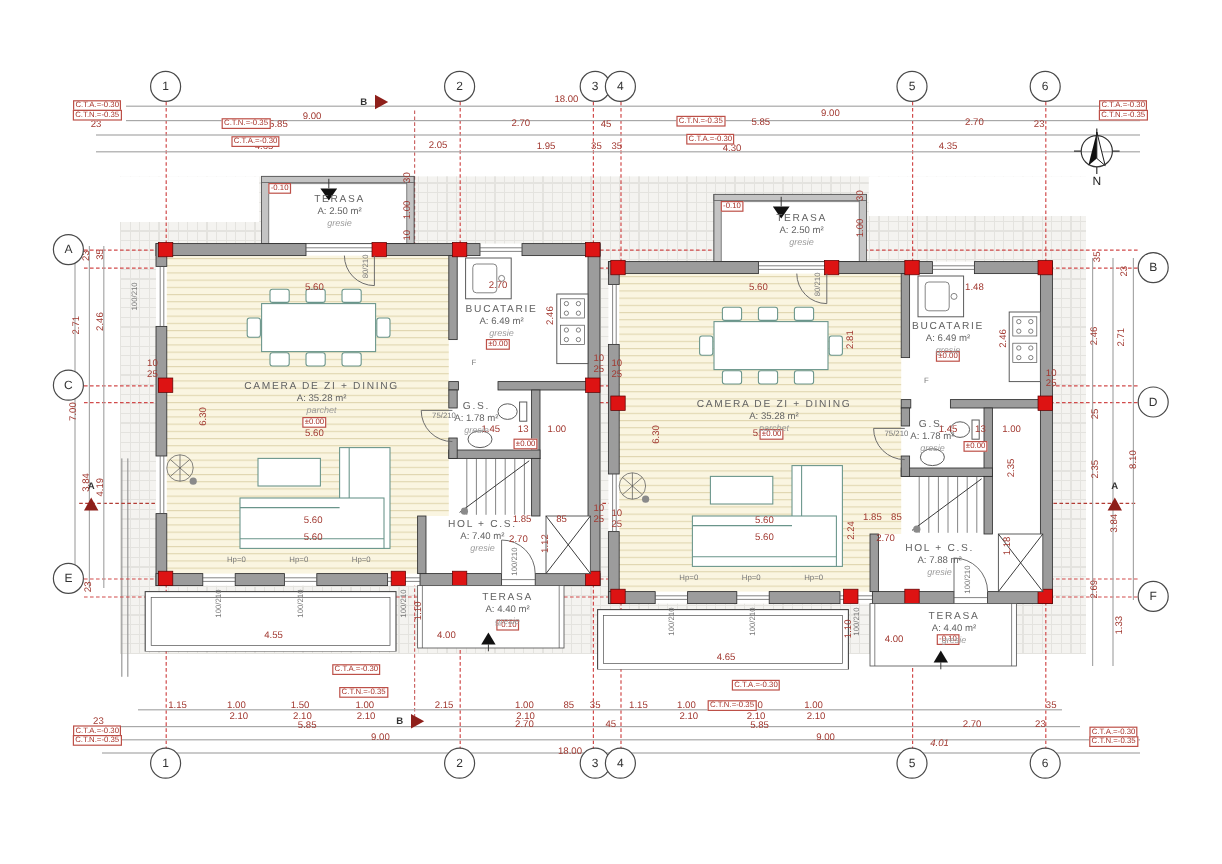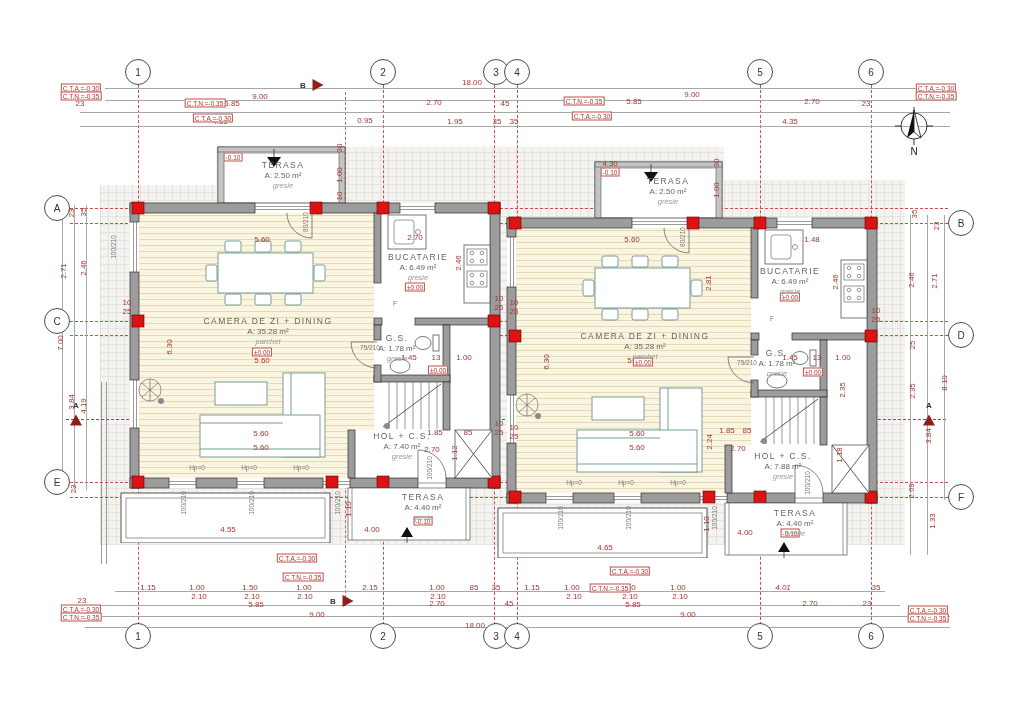--- a/index.html
+++ b/index.html
@@ -419,25 +419,25 @@
       <span class="dim" style="left: 260px; top: 97px; transform: translate(-50%, -50%);">9.00</span>
       <span class="dim" style="left: 692px; top: 95px; transform: translate(-50%, -50%);">9.00</span>
       <span class="dim" style="left: 80px; top: 104px; transform: translate(-50%, -50%);">23</span>
       <span class="dim" style="left: 232px; top: 104px; transform: translate(-50%, -50%);">5.85</span>
       <span class="dim" style="left: 434px; top: 103px; transform: translate(-50%, -50%);">2.70</span>
       <span class="dim" style="left: 505px; top: 104px; transform: translate(-50%, -50%);">45</span>
       <span class="dim" style="left: 634px; top: 102px; transform: translate(-50%, -50%);">5.85</span>
       <span class="dim" style="left: 812px; top: 102px; transform: translate(-50%, -50%);">2.70</span>
       <span class="dim" style="left: 866px; top: 104px; transform: translate(-50%, -50%);">23</span>
       <span class="dim" style="left: 220px; top: 122px; transform: translate(-50%, -50%);">4.65</span>
-      <span class="dim" style="left: 365px; top: 121px; transform: translate(-50%, -50%);">0.95</span>
+      <span class="dim" style="left: 365px; top: 121px; transform: translate(-50%, -50%);">2.05</span>
       <span class="dim" style="left: 455px; top: 122px; transform: translate(-50%, -50%);">1.95</span>
       <span class="dim" style="left: 497px; top: 122px; transform: translate(-50%, -50%);">35</span>
       <span class="dim" style="left: 514px; top: 122px; transform: translate(-50%, -50%);">35</span>
-      <span class="dim" style="left: 610px; top: 124px; transform: translate(-50%, -50%); margin-top: 40px;">4.30</span>
+      <span class="dim" style="left: 610px; top: 124px; transform: translate(-50%, -50%);">4.30</span>
       <span class="dim" style="left: 790px; top: 122px; transform: translate(-50%, -50%);">4.35</span>
       <span class="dim" style="left: 148px; top: 588px; transform: translate(-50%, -50%);">1.15</span>
       <span class="dim" style="left: 197px; top: 588px; transform: translate(-50%, -50%);">1.00</span>
       <span class="dim" style="left: 250px; top: 588px; transform: translate(-50%, -50%);">1.50</span>
       <span class="dim" style="left: 304px; top: 588px; transform: translate(-50%, -50%);">1.00</span>
       <span class="dim" style="left: 370px; top: 588px; transform: translate(-50%, -50%);">2.15</span>
       <span class="dim" style="left: 437px; top: 588px; transform: translate(-50%, -50%);">1.00</span>
       <span class="dim" style="left: 474px; top: 588px; transform: translate(-50%, -50%);">85</span>
       <span class="dim" style="left: 496px; top: 588px; transform: translate(-50%, -50%);">35</span>
       <span class="dim" style="left: 199px; top: 597px; transform: translate(-50%, -50%);">2.10</span>
@@ -447,21 +447,21 @@
       <span class="dim" style="left: 82px; top: 601px; transform: translate(-50%, -50%);">23</span>
       <span class="dim" style="left: 256px; top: 605px; transform: translate(-50%, -50%);">5.85</span>
       <span class="dim" style="left: 437px; top: 604px; transform: translate(-50%, -50%);">2.70</span>
       <span class="dim" style="left: 509px; top: 604px; transform: translate(-50%, -50%);">45</span>
       <span class="dim" style="left: 317px; top: 615px; transform: translate(-50%, -50%);">9.00</span>
       <span class="dim" style="left: 475px; top: 626px; transform: translate(-50%, -50%);">18.00</span>
       <span class="dim" style="left: 532px; top: 588px; transform: translate(-50%, -50%);">1.15</span>
       <span class="dim" style="left: 572px; top: 588px; transform: translate(-50%, -50%);">1.00</span>
       <span class="dim" style="left: 628px; top: 588px; transform: translate(-50%, -50%);">1.50</span>
       <span class="dim" style="left: 678px; top: 588px; transform: translate(-50%, -50%);">1.00</span>
-      <span class="dim" style="left: 783px; top: 588px; transform: translate(-50%, -50%); font-style: italic;">4.01</span>
+      <span class="dim" style="left: 783px; top: 620px; transform: translate(-50%, -50%); font-style: italic;">4.01</span>
       <span class="dim" style="left: 876px; top: 588px; transform: translate(-50%, -50%);">35</span>
       <span class="dim" style="left: 574px; top: 597px; transform: translate(-50%, -50%);">2.10</span>
       <span class="dim" style="left: 630px; top: 597px; transform: translate(-50%, -50%);">2.10</span>
       <span class="dim" style="left: 680px; top: 597px; transform: translate(-50%, -50%);">2.10</span>
       <span class="dim" style="left: 633px; top: 605px; transform: translate(-50%, -50%);">5.85</span>
       <span class="dim" style="left: 810px; top: 604px; transform: translate(-50%, -50%);">2.70</span>
       <span class="dim" style="left: 867px; top: 604px; transform: translate(-50%, -50%);">23</span>
       <span class="dim" style="left: 688px; top: 615px; transform: translate(-50%, -50%);">9.00</span>
       <span class="dim" style="left: 72px; top: 213px; transform: translate(-50%, -50%) rotate(-90deg);">23</span>
       <span class="dim" style="left: 84px; top: 212px; transform: translate(-50%, -50%) rotate(-90deg);">35</span>

